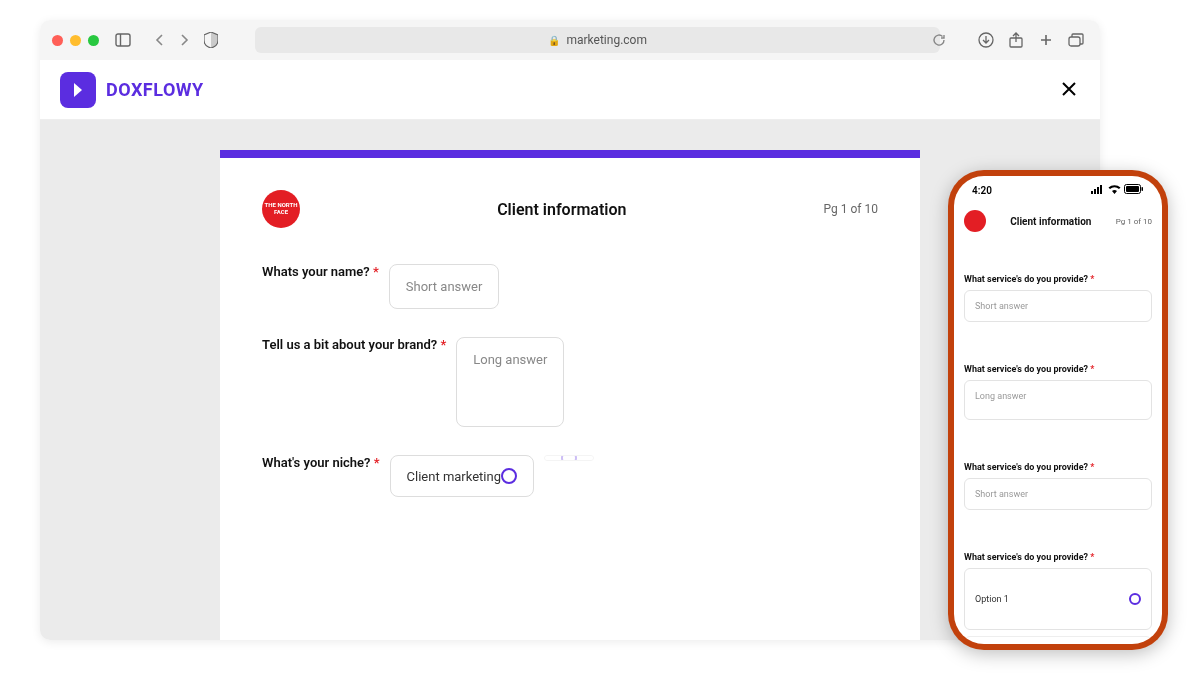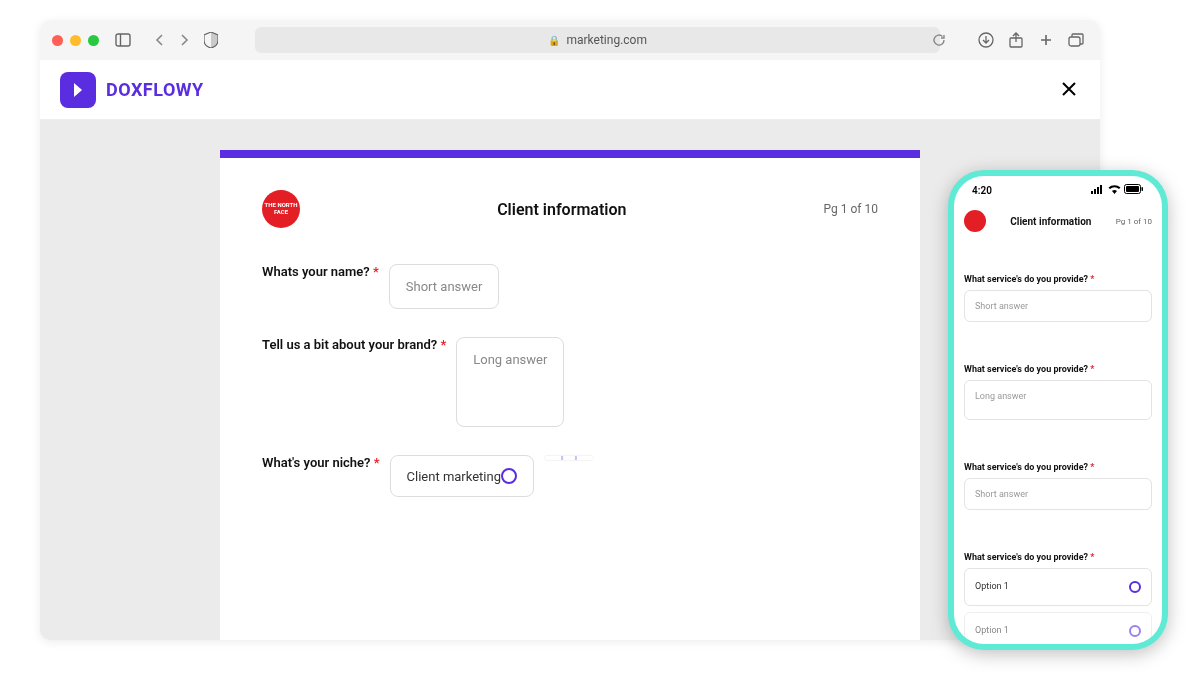--- a/index.html
+++ b/index.html
@@ -39,34 +39,34 @@
     .form-body { padding: 20px 42px 40px 42px; display: flex; flex-direction: column; gap: 28px; }
     .question-block { display: flex; flex-direction: row; gap: 10px; }
     .q-label { font-size: 13px; font-weight: 600; color: #111; }
     .req { color: #e31e24; }
     .input-short { border: 1px solid #ddd; border-radius: 8px; padding: 14px 16px; font-size: 13px; color: #888; }
     .input-long { border: 1px solid #ddd; border-radius: 8px; padding: 14px 16px; font-size: 13px; color: #888; height: 90px; }
     .option-row { border: 1px solid #ddd; border-radius: 8px; padding: 12px 16px; font-size: 13px; color: #333; display: flex; align-items: center; justify-content: space-between; cursor: pointer; }
     .radio-outline { width: 16px; height: 16px; border: 2px solid #5b2de0; border-radius: 50%; }
 
     
-    .mobile-frame { position: absolute; right: 20px; top: 170px; width: 220px; height: 480px; background: #5eead4; border-radius: 36px; padding: 6px; box-shadow: 0 4px 18px rgba(0,0,0,0.25); }
+    .mobile-frame { position: absolute; right: 20px; top: 170px; width: 220px; height: 480px; background: #c2410c; border-radius: 36px; padding: 6px; box-shadow: 0 4px 18px rgba(0,0,0,0.25); }
     .mobile-screen { width: 100%; height: 100%; background: #fff; border-radius: 30px; overflow: hidden; position: relative; }
     .mobile-status { height: 28px; display: flex; align-items: center; justify-content: space-between; padding: 0 18px; font-size: 10px; font-weight: 600; color: #000; }
     .status-icons { display: flex; gap: 3px; align-items: center; }
     .m-header { display: flex; align-items: center; justify-content: space-between; padding: 6px 10px 8px 10px; }
     .m-brand { width: 22px; height: 22px; border-radius: 50%; background: #e31e24; }
     .m-title { font-size: 10px; font-weight: 700; color: #111; }
     .m-counter { font-size: 8px; color: #666; }
     .m-body { padding: 10px 10px 0 10px; display: flex; flex-direction: column; gap: 18px; }
     .m-block { display: flex; flex-direction: column; gap: 6px; }
     .m-label { font-size: 9px; font-weight: 700; color: #111; margin-top: 24px; }
     .m-input { border: 1px solid #e3e3e3; border-radius: 6px; padding: 10px 10px; font-size: 9px; color: #999; }
     .m-input.long { height: 40px; }
-    .m-option { border: 1px solid #e3e3e3; border-radius: 6px; padding: 12px 10px; font-size: 9px; color: #333; display: flex; align-items: flex-start; justify-content: space-between; cursor: pointer; }
+    .m-option { border: 1px solid #e3e3e3; border-radius: 6px; padding: 24px 10px; font-size: 9px; color: #333; display: flex; align-items: center; justify-content: space-between; cursor: pointer; }
     .m-radio { width: 12px; height: 12px; border: 2px solid #5b2de0; border-radius: 50%; }
   </style>
 </head>
 <body>
 
 <div class="desktop-frame">
   <div class="browser-chrome">
     <div class="traffic-lights">
       <div class="traffic-dot red"></div>
       <div class="traffic-dot yellow"></div>

